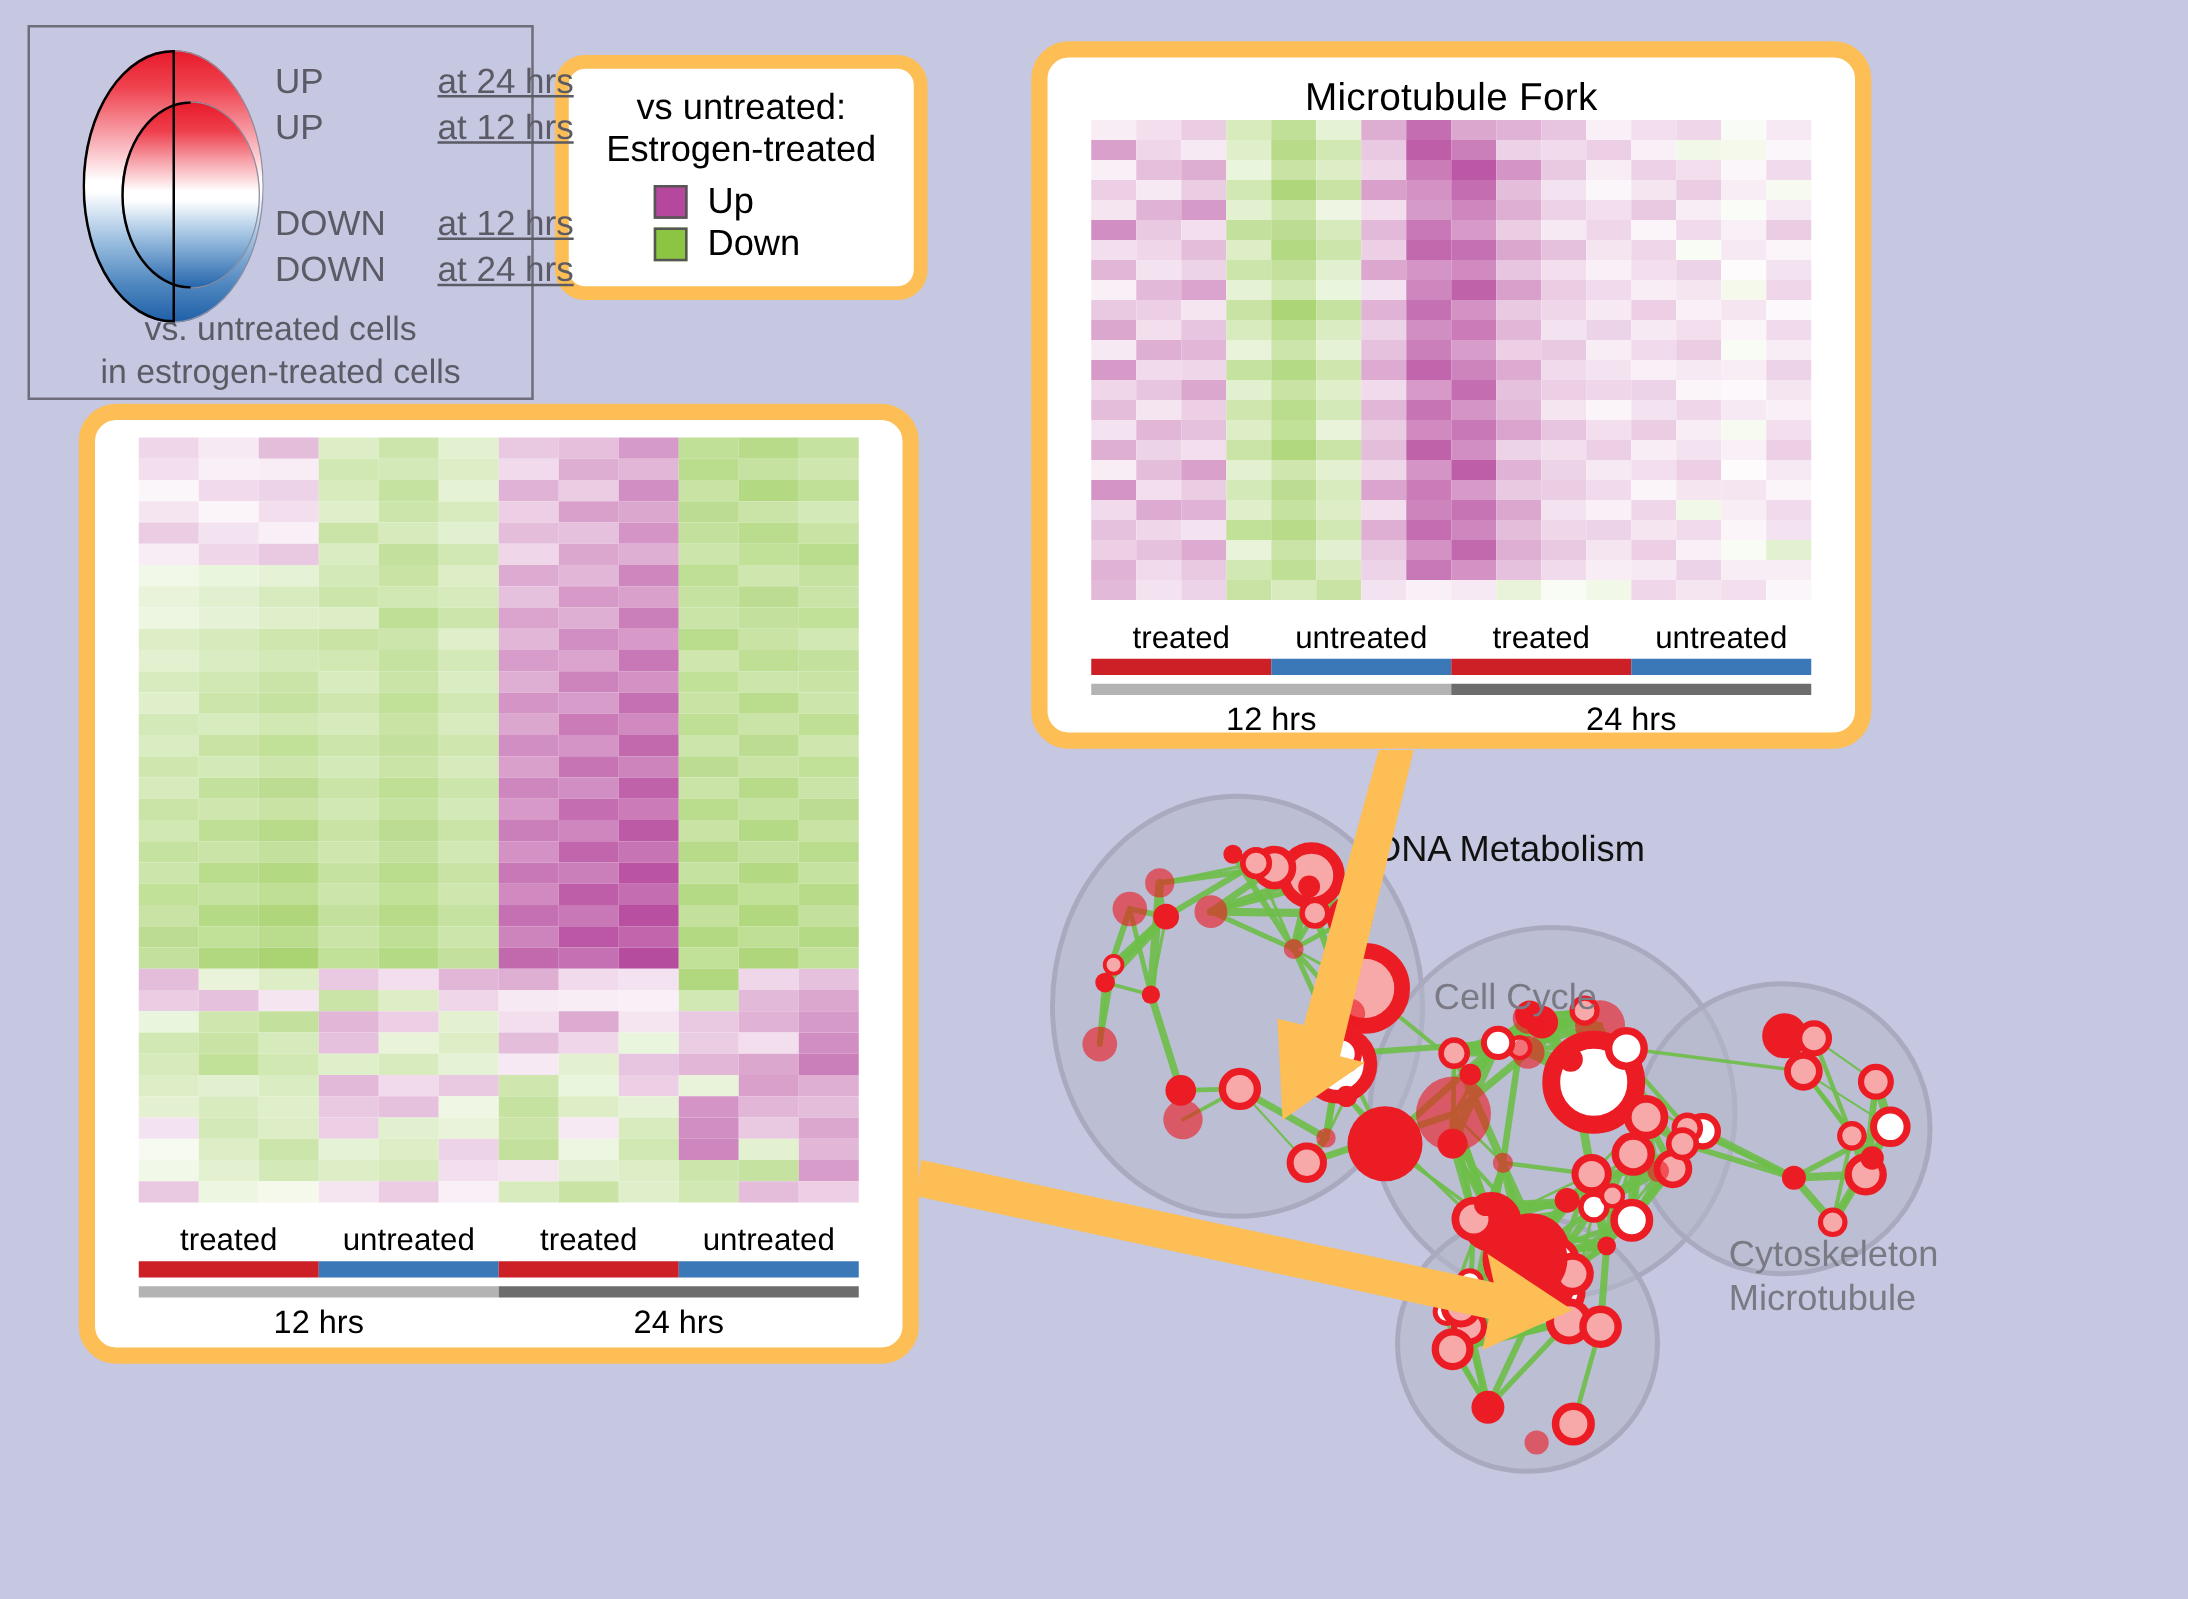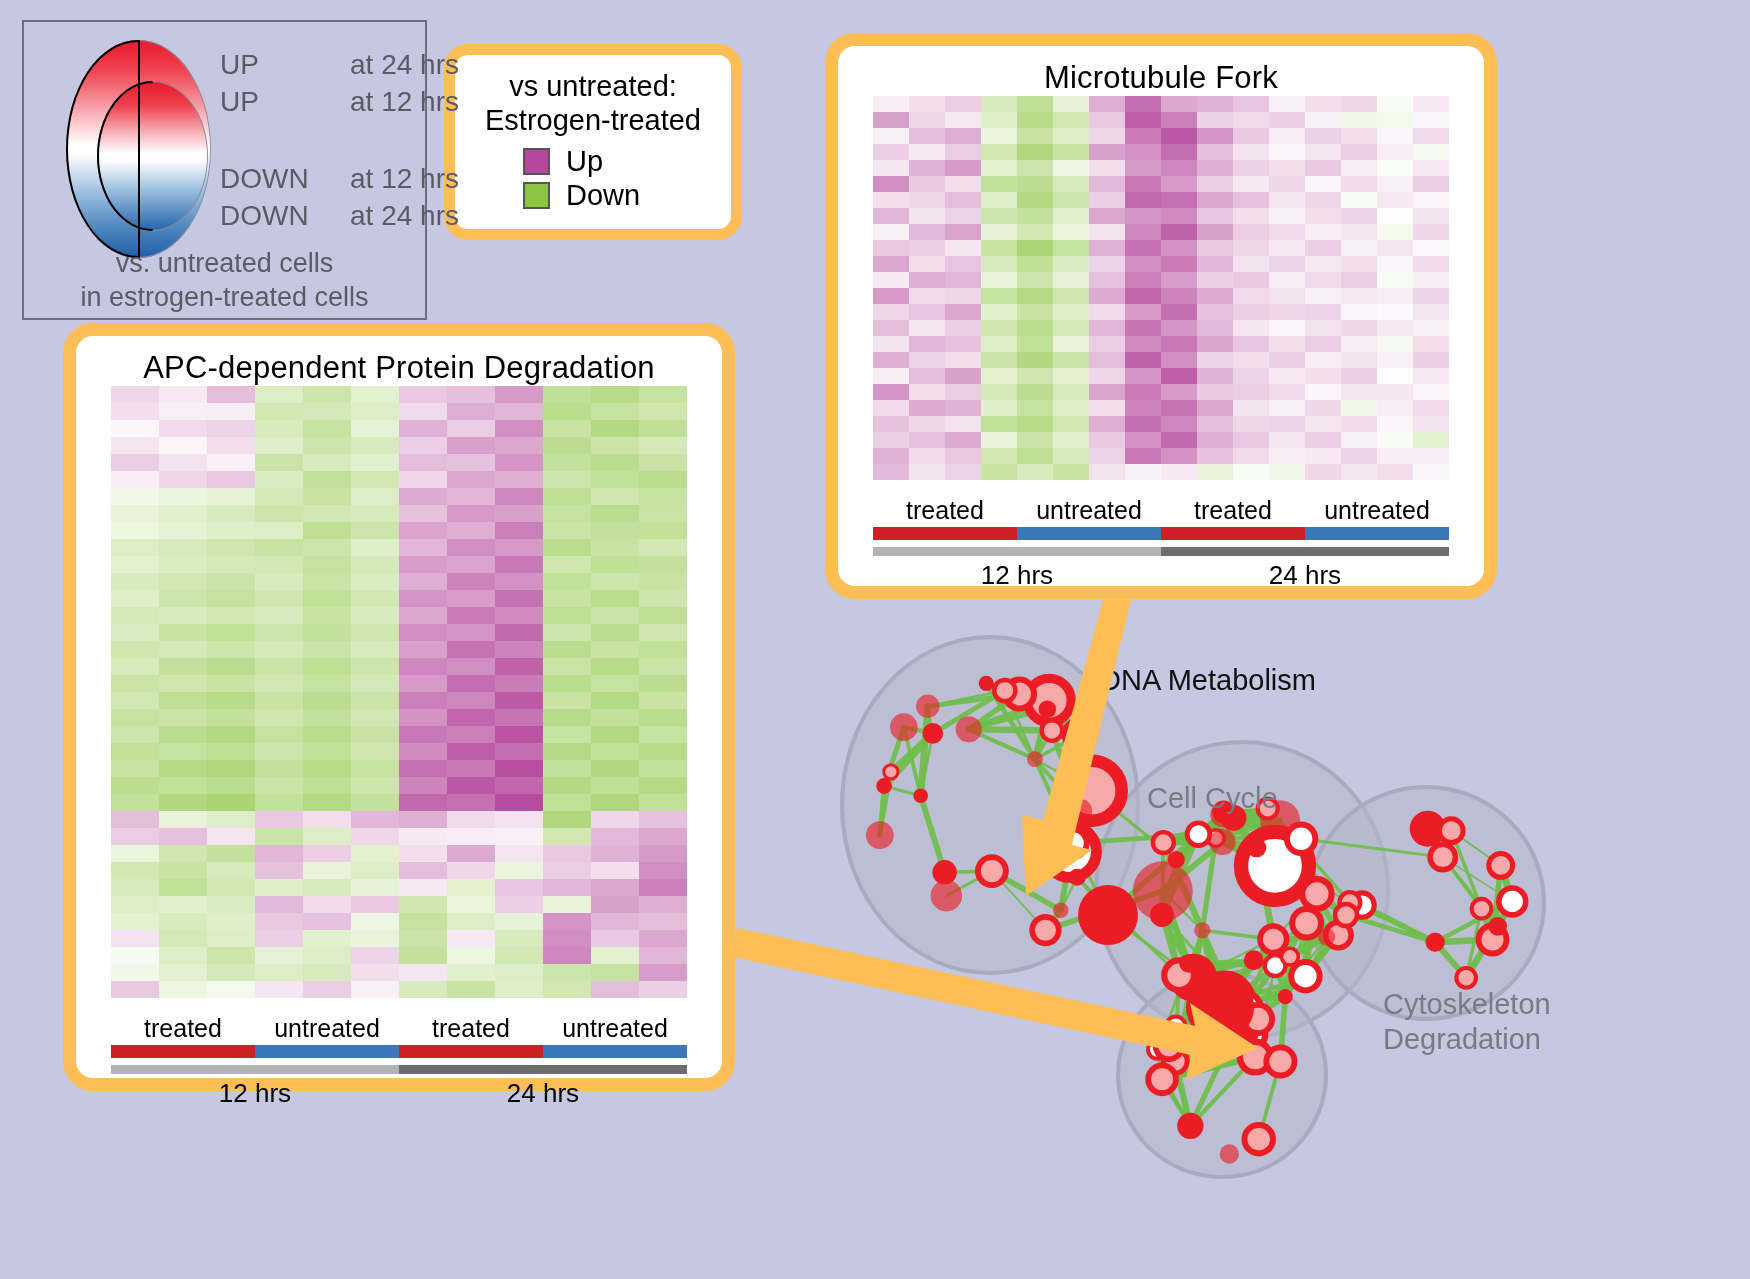--- a/index.html
+++ b/index.html
@@ -94,20 +94,21 @@
   .circle-divider{
     position:absolute;
     left:72px; top:0; width:2px; height:218px;
     background:#000;
   }
   #circle-key .krow{
     position:absolute;
     font-size:28px;
     color:#5b5b66;
     white-space:nowrap;
+    text-decoration:underline;
   }
   #circle-key .klabel{ width:130px; display:inline-block; }
   #circle-key .kfooter{
     position:absolute;
     left:0; right:0; top:225px;
     text-align:center;
     font-size:27px;
     color:#5b5b66;
     line-height:1.25;
   }
@@ -677,21 +678,20 @@
         </div>
         <div class="axis-hrs">
           <span>12 hrs</span>
           <span>24 hrs</span>
         </div>
       </div>
     </div>
   </div>
 
   <div id="panel-apc" class="card">
-    <div class="card-title">APC-dependent Protein Degradation</div>
     <div class="hm-wrap">
       <div class="heatmap" id="hm1" style="grid-template-columns: repeat(12, 48px); grid-auto-rows: 17px; width: 576px;">
           <div style="background: rgb(239, 215, 233);"></div>
           <div style="background: rgb(246, 233, 243);"></div>
           <div style="background: rgb(228, 189, 219);"></div>
           <div style="background: rgb(221, 238, 198);"></div>
           <div style="background: rgb(203, 229, 170);"></div>
           <div style="background: rgb(226, 241, 208);"></div>
           <div style="background: rgb(233, 200, 225);"></div>
           <div style="background: rgb(229, 191, 220);"></div>
@@ -1525,21 +1525,21 @@
           <circle cx="556" cy="300" r="11" fill="#f7a8a8" stroke="#ec1c24" stroke-width="4.6"></circle>
         </g>
       </svg>
 
     <div class="net-label dark" style="left:310px; top:48px;">DNA Metabolism</div>
 
     <div class="net-label gray" style="left:357px; top:166px;">Cell Cycle</div>
 
     <div class="net-label gray" style="left:593px; top:372px; text-align:right; width:150px;">
       <span>Cytoskeleton</span><br>
-      <span>Degradation</span>
+      <span>Microtubule</span>
     </div>
 
   </div>
 
   <svg class="arrow-svg" viewBox="0 0 1750 1279">
 
     <path d="M 1103 600 L 1131 600 L 1072 845 L 1092 850 L 1026 896 L 1022 815 L 1043 820 Z" fill="#fcbe55"></path>
 
     <path d="M 737 928 L 1195 1026 L 1190 1003 L 1258 1048 L 1186 1080 L 1191 1055 L 733 957 Z" fill="#fcbe55"></path>
   </svg>

